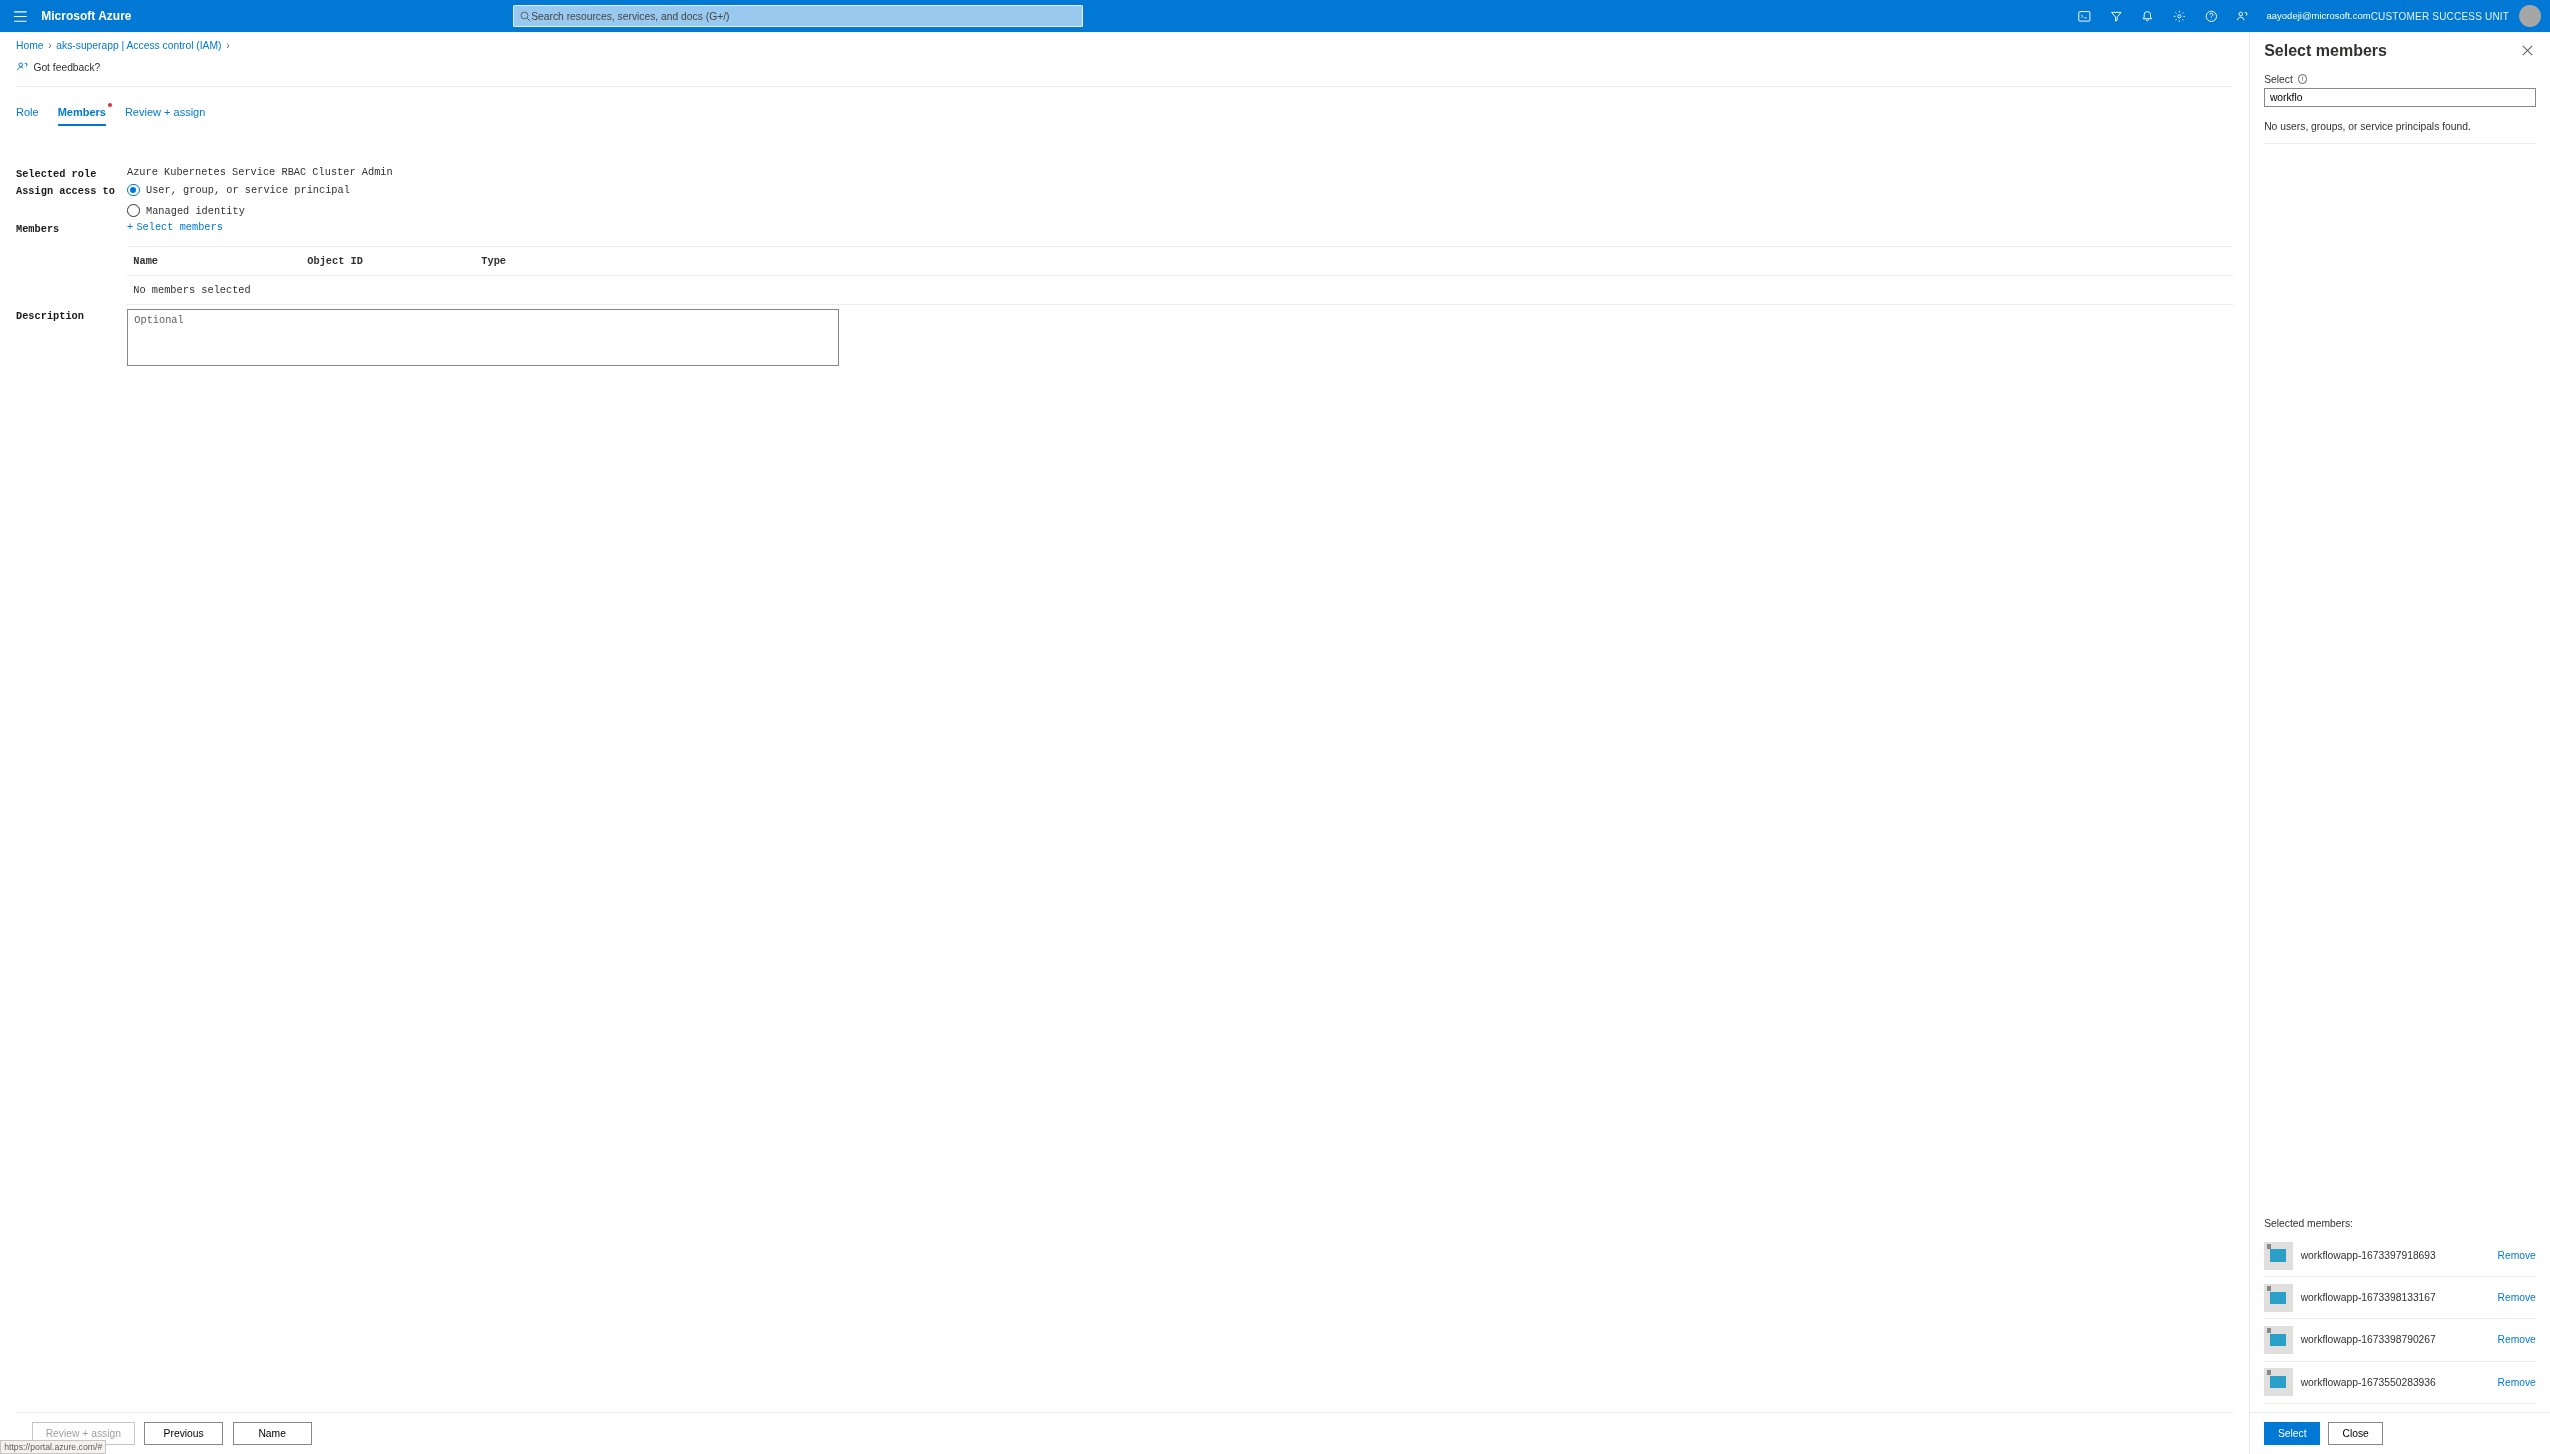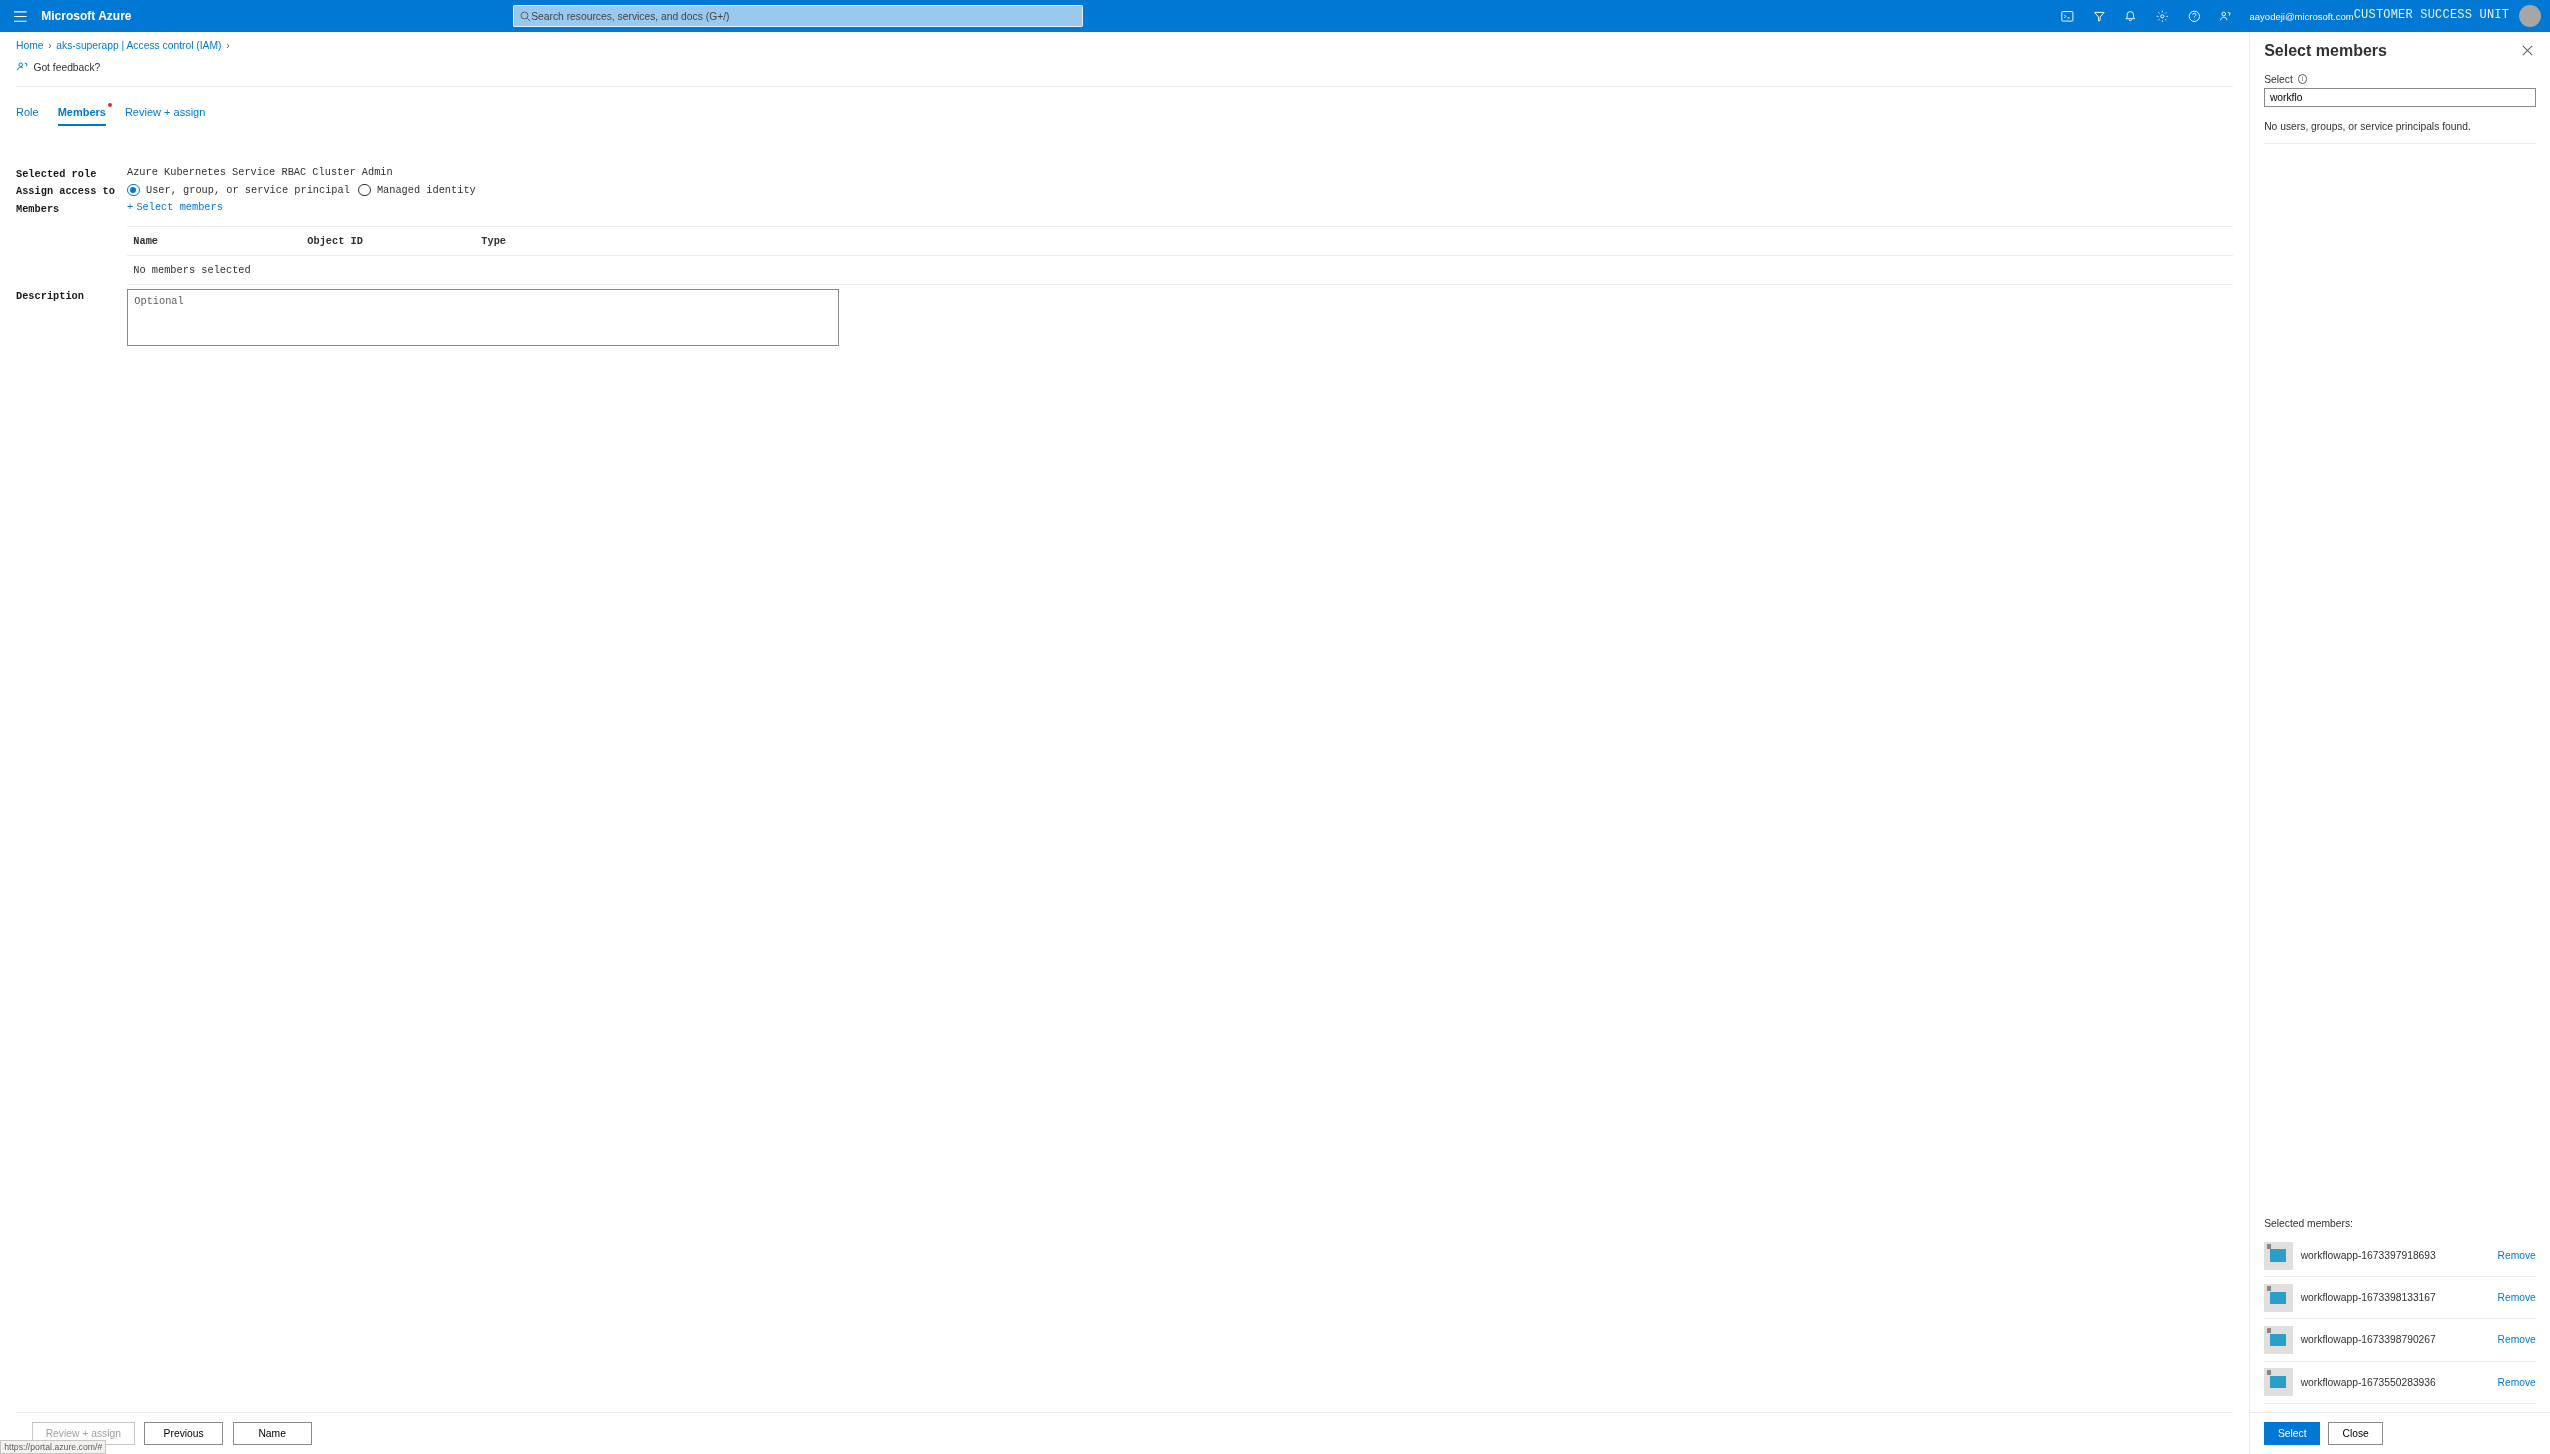--- a/index.html
+++ b/index.html
@@ -12,21 +12,21 @@
   .hamburger svg { display:block; }
   .brand { font-size: 12px; font-weight: 600; margin-left: 6.3px; margin-right: 32px; white-space: nowrap; }
   .search-wrap { flex: 0 0 50%; display:flex; justify-content:center; }
   .search-box { display:flex; align-items:center; background: rgba(255,255,255,0.6); border: 0.8px solid rgba(255,255,255,0.7); height: 22px; width: 100%; max-width: 570px; border-radius: 1.6px; padding: 0 6.3px; color: #444; }
   .search-box input { flex:1; background: transparent; border: none; outline: none; font-size: 10.3px; color:#444; }
   .search-box input::placeholder { color: #444; }
   .top-spacer { flex:1; }
   .top-icons { display:flex; align-items:center; gap: 3.2px; }
   .top-icon-btn { width:28.5px; height:32px; display:flex; align-items:center; justify-content:center; cursor:pointer; }
   .account { display:flex; align-items:flex-end; justify-content:center; padding: 0 4.7px 0 9.5px; line-height:1.1; font-size:9.5px; }
-  .account .sub { font-size:12px; opacity:0.9; letter-spacing:0.2px;font-family:Liberation Mono, monospace; }
+  .account .sub { font-size:10px; opacity:0.9; letter-spacing:0.2px; }
   .avatar { width:22px; height:22px; border-radius:50%; background:#a6a6a6; margin-left:4.7px; margin-right:3.2px; }
 
   
   .content-wrap { flex:1; display:flex; position:relative; min-height:0; }
   .main-col { flex:1; display:flex; flex-direction:column; min-width:0; padding: 8px 16px 0 16px; overflow:hidden; }
   .breadcrumb { display:flex; align-items:center; gap:4.7px; color:#0078d4; font-size:10.3px; margin-bottom:4.7px; }
   .breadcrumb span.sep { color:#605e5c; }
   .breadcrumb a { color:#0078d4; text-decoration:none; cursor:pointer; }
   .page-title-row { display:flex; align-items:center; gap:8px; margin-bottom:14.2px; }
   .page-title { font-size:19px; font-weight:600; }
@@ -40,21 +40,21 @@
   .tab { padding:4.7px 0 8px 0; color:#0078d4; cursor:pointer; position:relative; font-size:11px; }
   .tab.active { font-weight:600; }
   .tab.active::after { content:""; position:absolute; left:0; right:0; bottom:0; height:1.6px; background:#0078d4; }
   .tab .dot { position:absolute; top:1.6px; right:-6.3px; width:4px; height:4px; background:#d13438; border-radius:50%; }
 
   
   .form-area { margin-top:40px; display:flex; flex-direction:column; gap:4px; flex:1; min-height:0; overflow:auto;font-family:Liberation Mono, monospace; }
   .form-row { display:flex; align-items:flex-start; }
   .form-label { width:111px; font-weight:600; font-size:10.3px; color:#1b1a19; padding-top:1.6px; }
   .form-value { flex:1; font-size:10.3px; color:#323130; }
-  .radio-group { display:flex; flex-direction:row; gap:8px; }
+  .radio-group { display:flex; flex-direction:column; gap:8px; }
   .radio-opt { display:flex; align-items:center; gap:6.3px; cursor:pointer; }
   .radio-circle { width:12.7px; height:12.7px; border:0.8px solid #323130; border-radius:50%; display:flex; align-items:center; justify-content:center; }
   .radio-circle.sel { border-color:#0078d4; }
   .radio-circle.sel::after { content:""; width:6.3px; height:6.3px; background:#0078d4; border-radius:50%; }
   .select-members-link { color:#0078d4; cursor:pointer; display:inline-flex; align-items:center; gap:3.2px; }
   .members-table { margin-top:12.7px; }
   .members-table .thead { display:flex; padding:8px 6.3px; border-top:0.8px solid #edebe9; border-bottom:0.8px solid #edebe9; font-weight:600; font-size:10.3px; }
   .members-table .col-name { width:174px; }
   .members-table .col-obj { width:174px; }
   .members-table .col-type { flex:1; }

